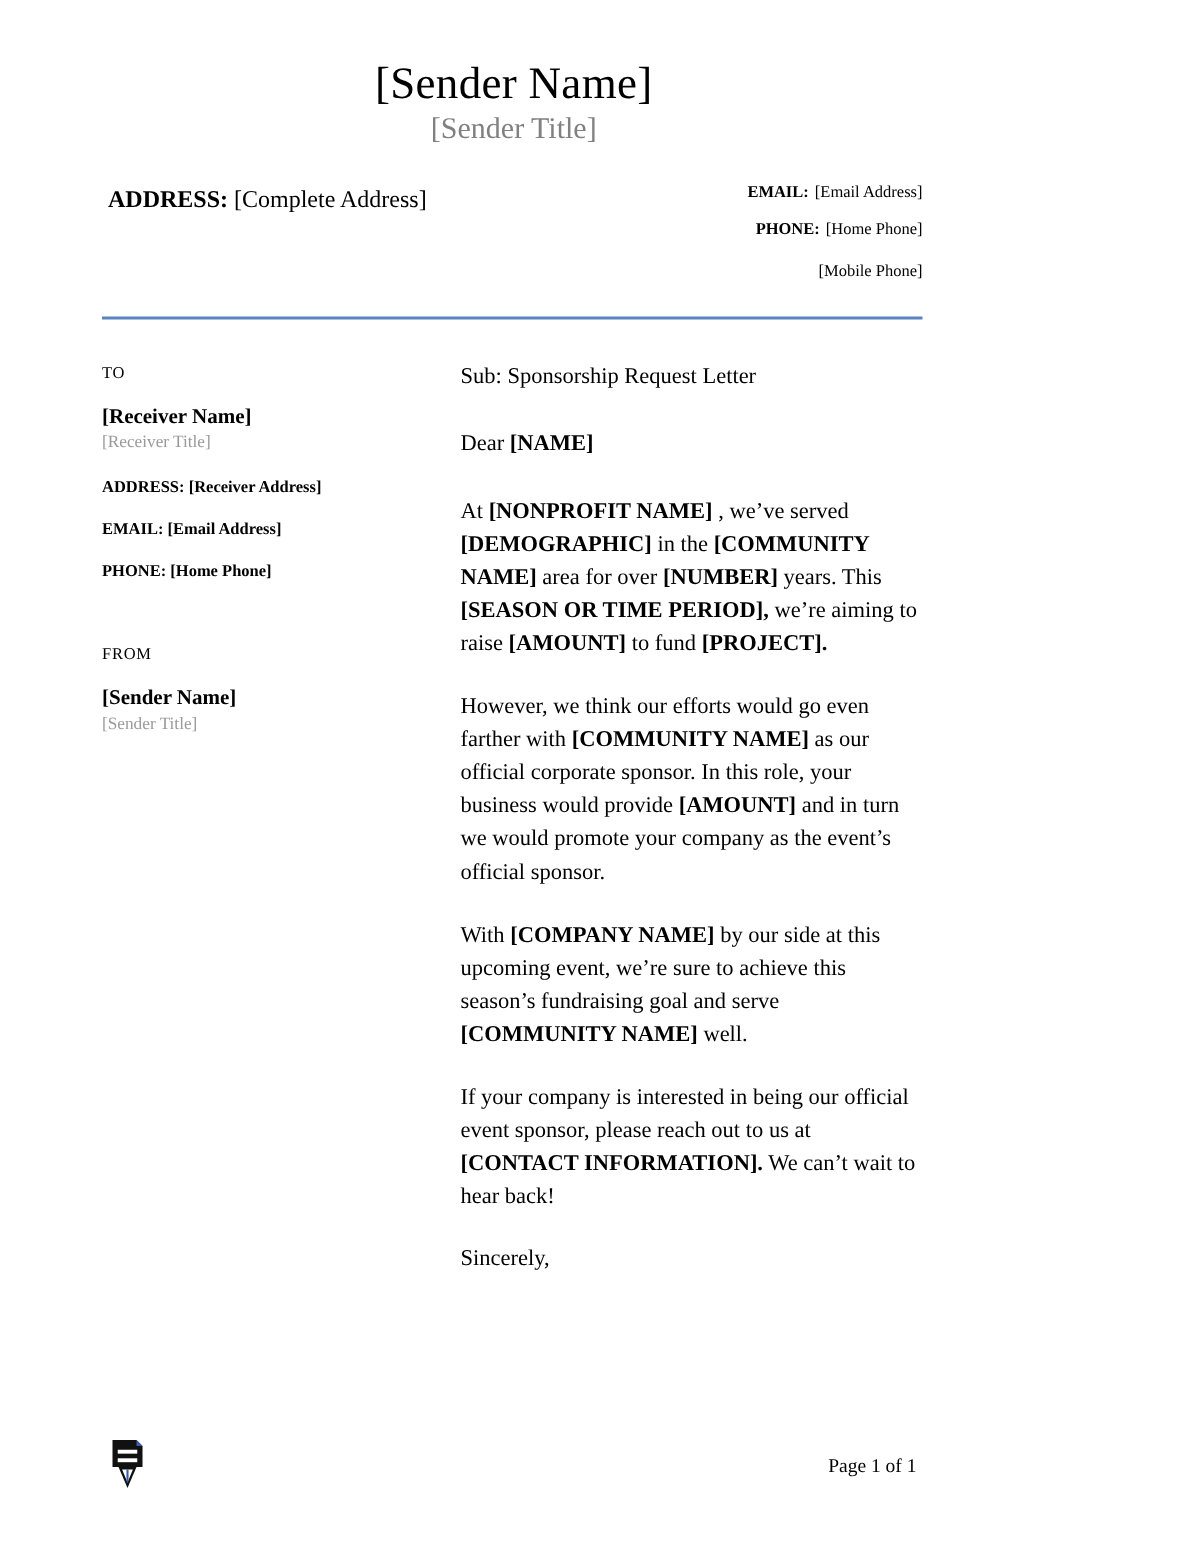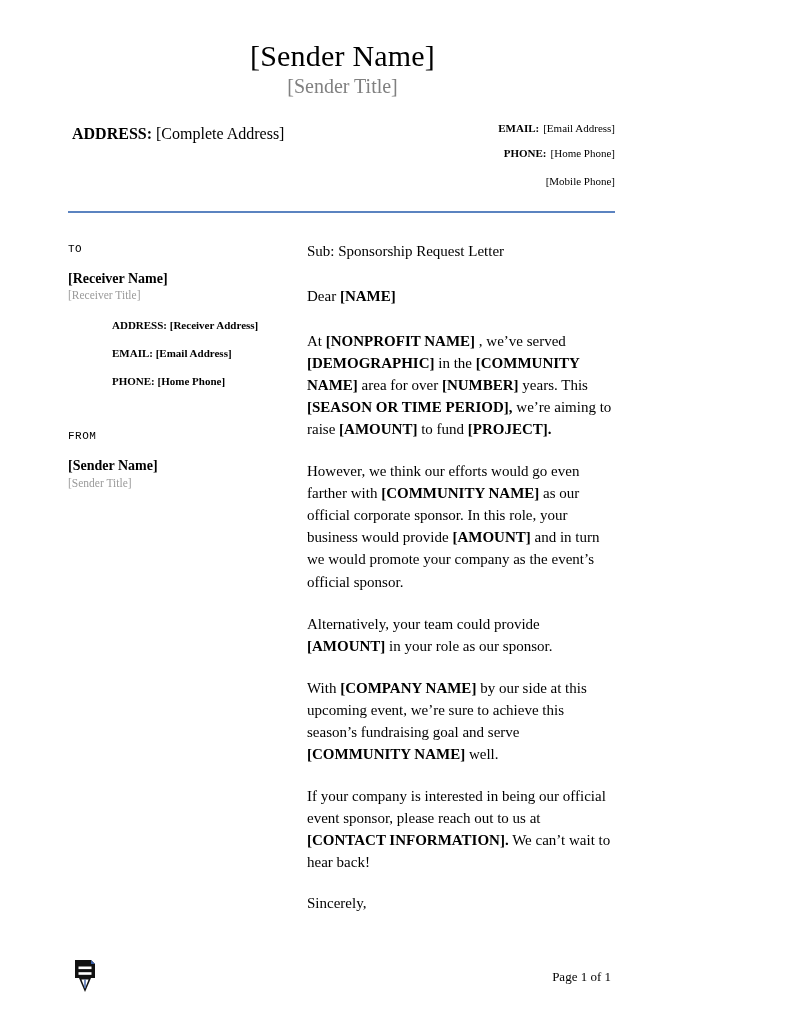--- a/index.html
+++ b/index.html
@@ -96,34 +96,33 @@
   .col-right {
     flex: 1 1 auto;
     padding-left: 9px;
   }
 
   .party-tag {
     font-size: 11px;
     letter-spacing: 0.5px;
     color: #000000;
     margin-bottom: 16px;
-    font-family: Liberation Mono, monospace;
   }
   .party-name {
     font-size: 14px;
     font-weight: bold;
     line-height: 1.2;
   }
   .party-title {
     font-size: 11.5px;
     color: #9a9a9a;
     line-height: 1.25;
     margin-top: 1px;
   }
-  .party-lines { margin-top: 15px; margin-left: 44px; }
+  .party-lines { margin-top: 15px; }
   .party-line {
     font-size: 11px;
     line-height: 1.4;
     white-space: nowrap;
   }
   .party-line + .party-line { margin-top: 13px; }
   .party-line b { font-weight: bold; }
   .block-gap { height: 40px; }
 
   
@@ -236,21 +235,20 @@
     </div>
 
     <div class="col-right">
       <div class="subject-line">Sub: Sponsorship Request Letter</div>
       <div class="salutation">
         <span>Dear </span><b>[NAME]</b>
       </div>
       <div id="paragraphs">
           <div class="para"><span>At </span><b> [NONPROFIT NAME] </b><span> , we’ve served </span><b>[DEMOGRAPHIC]</b><span>  in the </span><b>[COMMUNITY NAME]</b><span> area for over </span><b>[NUMBER]</b><span> years. This </span><b> [SEASON OR TIME PERIOD],</b><span> we’re aiming to raise </span><b>[AMOUNT]</b><span> to fund </span><b>[PROJECT].</b></div>
           <div class="para"><span>However, we think our efforts would go even farther with </span><b>[COMMUNITY NAME]</b><span>  as our official corporate sponsor. In this role, your business would provide </span><b>[AMOUNT]</b><span>  and in turn we would promote your company as the event’s official sponsor.</span></div>
-          <div class="para"><span>Alternatively, your team could provide </span><b>[AMOUNT]</b><span> in your role as our sponsor.</span></div>
           <div class="para"><span>With </span><b>[COMPANY NAME]</b><span>  by our side at this upcoming event, we’re sure to achieve this season’s fundraising goal and serve </span><b>[COMMUNITY NAME]</b><span> well.</span></div>
           <div class="para"><span>If your company is interested in being our official event sponsor, please reach out to us at </span><b> [CONTACT INFORMATION].</b><span>  We can’t wait to hear back!</span></div>
         </div>
       <div class="signoff">Sincerely,</div>
     </div>
 
   </div>
 
   <div class="footer">
     <span>

